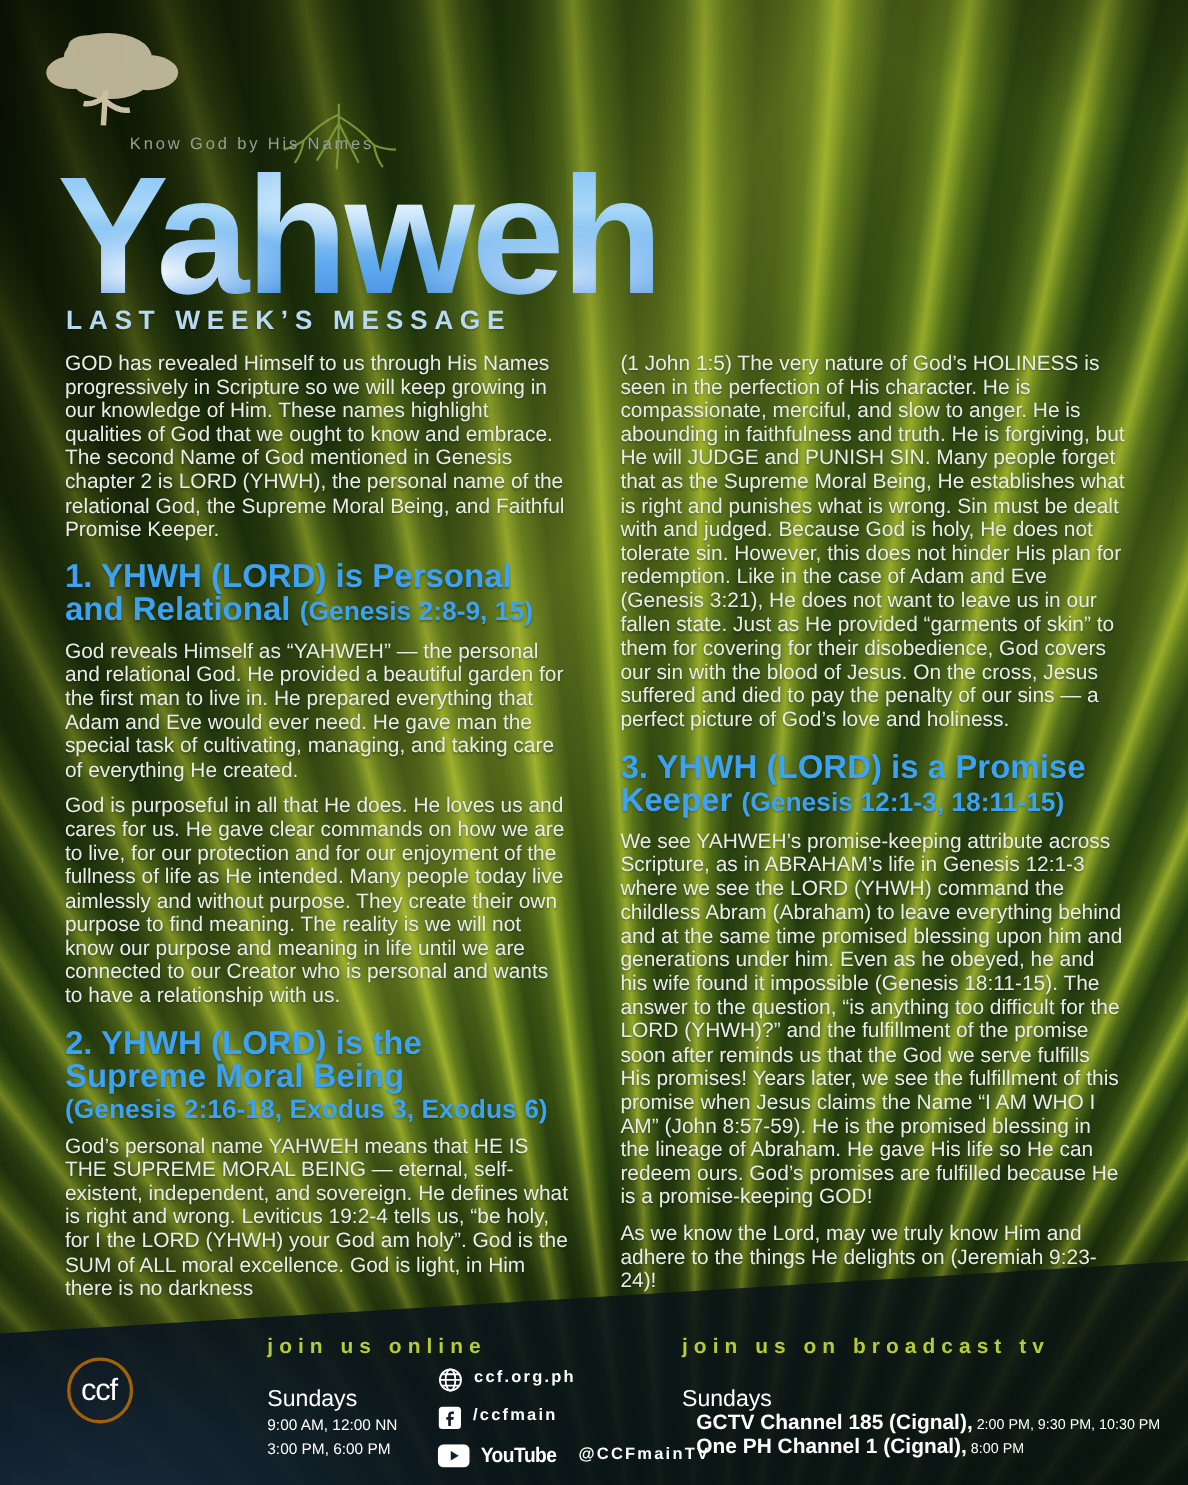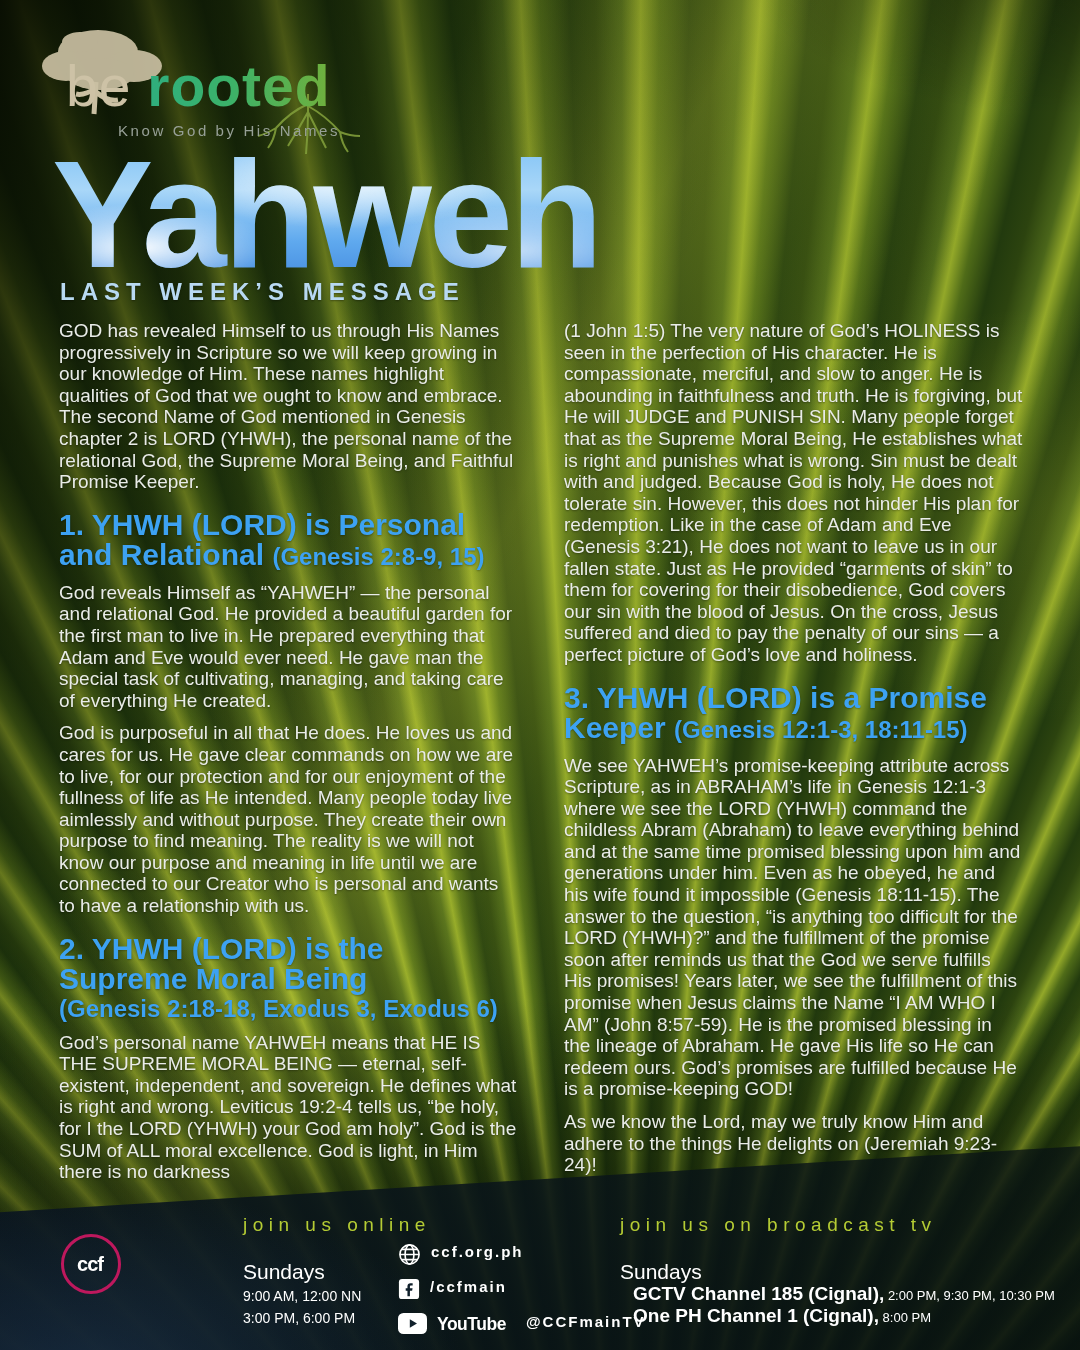--- a/index.html
+++ b/index.html
@@ -80,30 +80,30 @@
   }
   .sec{
     margin:17px 0 10px 0; color:#3da2f2; font-size:30px; line-height:30px;
     font-weight:800; text-shadow:0 1px 2px rgba(0,0,0,0.30);
   }
   .sec .ref{font-size:24px; font-weight:800;}
   .sec .ref.block{display:block; margin-top:2px; line-height:26px;}
   
   .ccf-logo{
     position:absolute; left:61px; top:1234px; width:54px; height:54px;
-    border:3px solid #be185d; border-radius:50%;
+    border:3px solid #a16207; border-radius:50%;
     display:flex; align-items:center; justify-content:center;
-    color:#fff; font-size:20px; font-weight:700; letter-spacing:-1px;
+    color:#fff; font-size:28px; font-weight:400; letter-spacing:-1px;
     text-indent:-2px;
   }
   .f-block{position:absolute; color:#fff;}
   .f-online{left:243px; top:1214px;}
   .f-broadcast{left:620px; top:1214px;}
   .f-heading{
-    color:#b5cc34; font-size:19px; font-weight:400; letter-spacing:5.5px; white-space:nowrap;
+    color:#b5cc34; font-size:19px; font-weight:700; letter-spacing:5.5px; white-space:nowrap;
   }
   .f-day{font-size:21px; font-weight:400; margin-top:24px; line-height:1.1;}
   .f-times{font-size:20px; line-height:22px;}
   .sc{font-variant-caps:all-small-caps;}
   .f-channels{font-size:19px; line-height:21.5px; white-space:nowrap;margin-left:13px;}
   .f-channels b{font-weight:800;}
   .f-social{position:absolute; left:398px; top:1243px;}
   .f-social .row{display:flex; align-items:flex-start; gap:10px; margin-bottom:11px; height:24px;}
   .f-label{color:#fff; font-size:15px; font-weight:700; letter-spacing:2px; white-space:nowrap;}
   .yt-word{color:#fff; font-size:19px; font-weight:800; letter-spacing:-0.5px; margin-right:4px;
@@ -128,34 +128,33 @@
         <ellipse cx="64" cy="52" rx="34" ry="16"></ellipse>
         <ellipse cx="44" cy="20" rx="18" ry="10"></ellipse>
       </g>
       <path d="M60 60 L58 92 M60 66 Q48 74 40 72 M60 70 Q72 80 82 78" stroke="#c9bfa2" stroke-width="5" fill="none"></path>
     </svg>
     <svg class="brand-roots" width="120" height="62" viewBox="0 0 120 62">
       <g stroke="#7f9c3a" stroke-width="2" fill="none" opacity="0.9">
         <path d="M60 0 L60 18 M60 10 Q42 18 28 34 M60 12 Q78 22 92 38 M60 18 Q50 36 40 52 M60 18 Q70 38 78 54 M28 34 Q18 40 10 42 M28 34 Q26 46 20 54 M92 38 Q102 42 112 42 M92 38 Q94 50 100 58 M60 18 Q60 38 58 60"></path>
       </g>
     </svg>
-    <div class="brand-text"><span class="brand-be">be</span> <span class="brand-rooted">rooted</span></div>
     <div class="brand-tagline">Know God by His Names</div>
   </div>
 
   <h1 class="title">Yahweh</h1>
   <h2 class="subtitle">LAST WEEK’S MESSAGE</h2>
 
   <div class="columns">
     <div class="col">
       <p>GOD has revealed Himself to us through His Names progressively in Scripture so we will keep growing in our knowledge of Him. These names highlight qualities of God that we ought to know and embrace. The second Name of God mentioned in Genesis chapter 2 is LORD (YHWH), the personal name of the relational God, the Supreme Moral Being, and Faithful Promise Keeper.</p>
       <div class="sec"><span>1. YHWH (LORD) is Personal and Relational</span> <span class="ref">(Genesis 2:8-9, 15)</span></div>
       <p>God reveals Himself as “YAHWEH” — the personal and relational God. He provided a beautiful garden for the first man to live in. He prepared everything that Adam and Eve would ever need. He gave man the special task of cultivating, managing, and taking care of everything He created.</p>
       <p>God is purposeful in all that He does. He loves us and cares for us. He gave clear commands on how we are to live, for our protection and for our enjoyment of the fullness of life as He intended. Many people today live aimlessly and without purpose. They create their own purpose to find meaning. The reality is we will not know our purpose and meaning in life until we are connected to our Creator who is personal and wants to have a relationship with us.</p>
-      <div class="sec"><span>2. YHWH (LORD) is the Supreme Moral Being</span> <span class="ref block">(Genesis 2:18-18, Exodus 3, Exodus 6)</span></div>
+      <div class="sec"><span>2. YHWH (LORD) is the Supreme Moral Being</span> <span class="ref block">(Genesis 2:16-18, Exodus 3, Exodus 6)</span></div>
       <p>God’s personal name YAHWEH means that HE IS THE SUPREME MORAL BEING — eternal, self-existent, independent, and sovereign. He defines what is right and wrong. Leviticus 19:2-4 tells us, “be holy, for I the LORD (YHWH) your God am holy”. God is the SUM of ALL moral excellence. God is light, in Him there is no darkness</p>
     </div>
     <div class="col">
       <p>(1 John 1:5) The very nature of God’s HOLINESS is seen in the perfection of His character. He is compassionate, merciful, and slow to anger. He is abounding in faithfulness and truth. He is forgiving, but He will JUDGE and PUNISH SIN. Many people forget that as the Supreme Moral Being, He establishes what is right and punishes what is wrong. Sin must be dealt with and judged. Because God is holy, He does not tolerate sin. However, this does not hinder His plan for redemption. Like in the case of Adam and Eve (Genesis 3:21), He does not want to leave us in our fallen state. Just as He provided “garments of skin” to them for covering for their disobedience, God covers our sin with the blood of Jesus. On the cross, Jesus suffered and died to pay the penalty of our sins — a perfect picture of God’s love and holiness.</p>
       <div class="sec"><span>3. YHWH (LORD) is a Promise Keeper</span> <span class="ref">(Genesis 12:1-3, 18:11-15)</span></div>
       <p>We see YAHWEH’s promise-keeping attribute across Scripture, as in ABRAHAM’s life in Genesis 12:1-3 where we see the LORD (YHWH) command the childless Abram (Abraham) to leave everything behind and at the same time promised blessing upon him and generations under him. Even as he obeyed, he and his wife found it impossible (Genesis 18:11-15). The answer to the question, “is anything too difficult for the LORD (YHWH)?” and the fulfillment of the promise soon after reminds us that the God we serve fulfills His promises! Years later, we see the fulfillment of this promise when Jesus claims the Name “I AM WHO I AM” (John 8:57-59). He is the promised blessing in the lineage of Abraham. He gave His life so He can redeem ours. God’s promises are fulfilled because He is a promise-keeping GOD!</p>
       <p>As we know the Lord, may we truly know Him and adhere to the things He delights on (Jeremiah 9:23-24)!</p>
     </div>
   </div>
 

